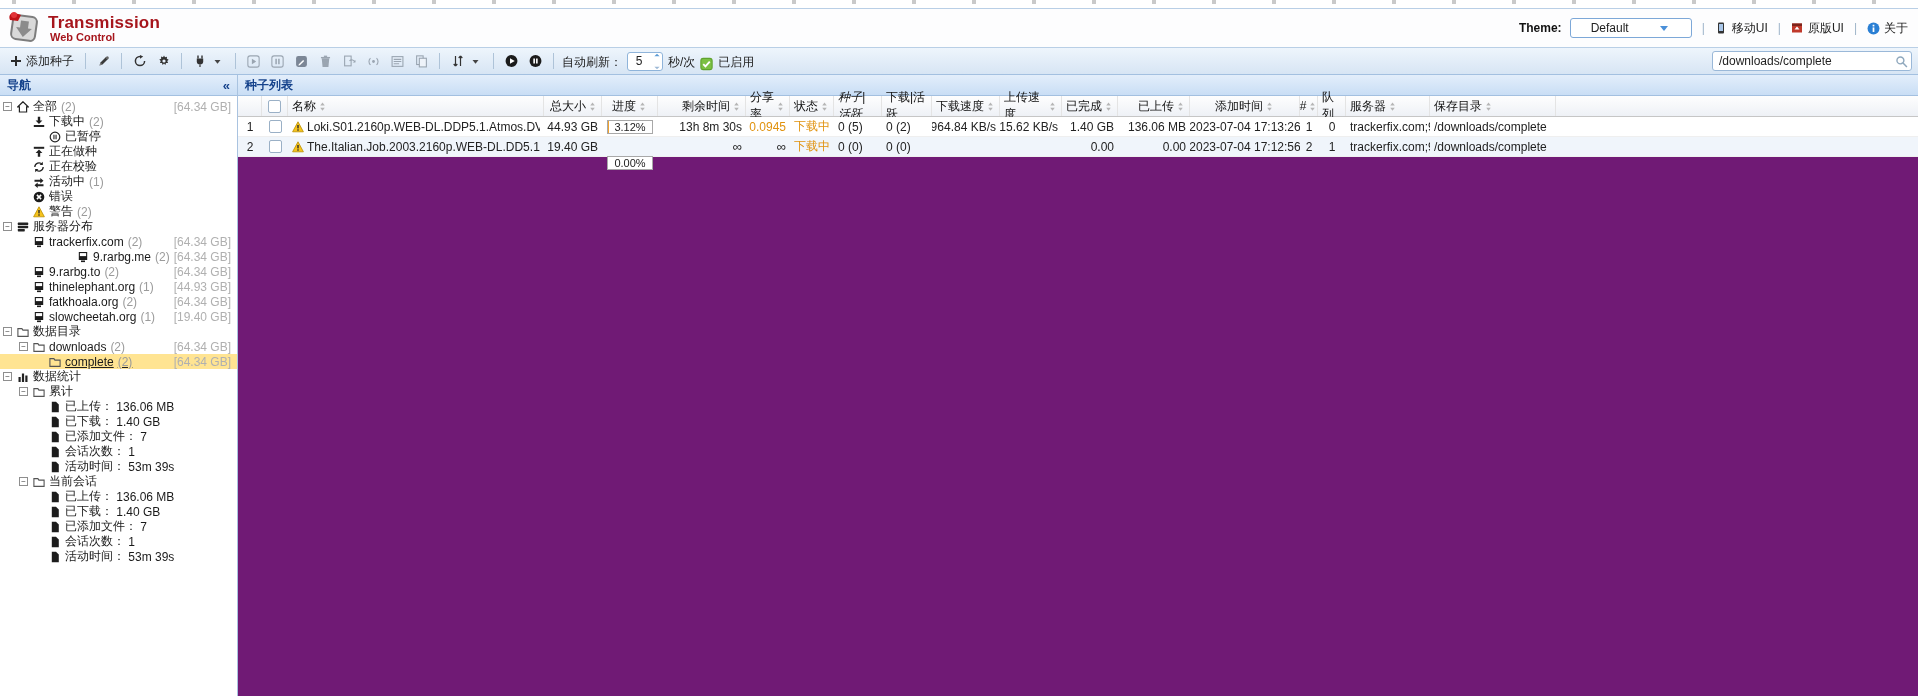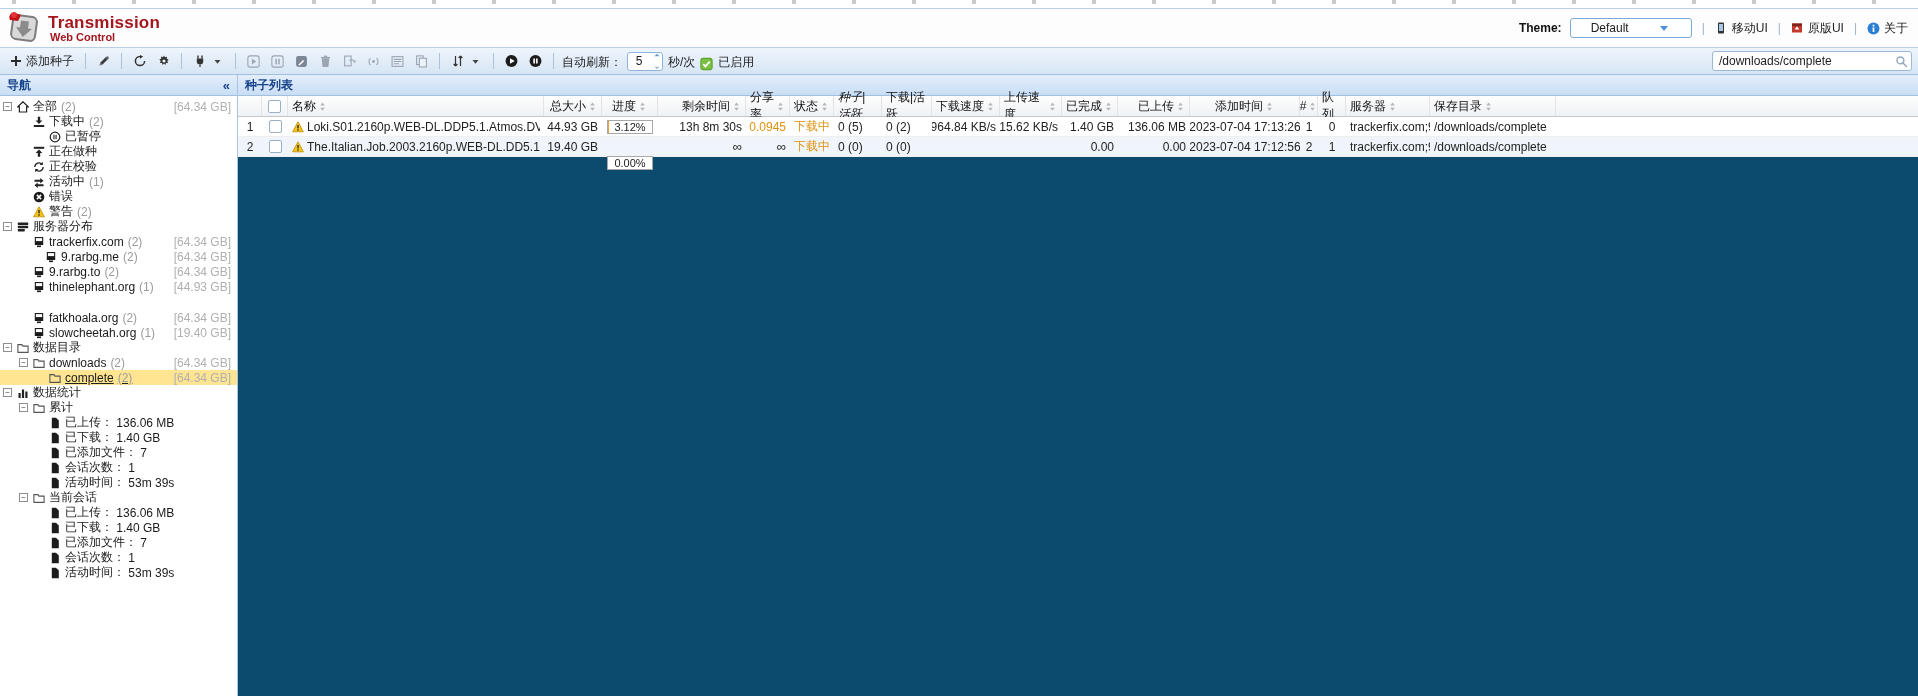--- a/index.html
+++ b/index.html
@@ -42,21 +42,21 @@
   .search-input { width:200px; height:20px; border:1px solid #9ab8d8; border-radius:3px; padding:0 20px 0 6px;
     font-family:inherit; font-size:12px; color:#222; outline:none; background:#fff; }
   .search-mag { position:absolute; right:4px; top:4px; }
 
   
   .main { display:flex; height:621px; }
   .sidebar { width:238px; border-right:1px solid #a9c3e0; display:flex; flex-direction:column; background:#fff; }
   .panel-header { height:21px; background:linear-gradient(#e3eefb,#c9def5); border-bottom:1px solid #a3c0e0;
     display:flex; align-items:center; padding:0 7px; color:#15428b; font-weight:bold; }
   .panel-header .collapse { margin-left:auto; font-size:13px; color:#15428b; font-weight:bold; }
-  .content { flex:1; display:flex; flex-direction:column; background:#0c4a6e; overflow:hidden; }
+  .content { flex:1; display:flex; flex-direction:column; background:#701a75; overflow:hidden; }
 
   
   .tree { padding-top:3px; overflow:hidden; }
   .trow { height:15px; display:flex; align-items:center; white-space:nowrap; position:relative; }
   .trow.sel { background:#ffe492; }
   .exp { width:9px; height:9px; border:1px solid #8e8e8e; background:#fff; font-size:8px; line-height:7px;
     text-align:center; color:#444; margin-right:4px; flex:0 0 auto; }
   .exp-sp { width:13px; flex:0 0 auto; }
   .trow .ic { margin-right:4px; flex:0 0 auto; }
   .tlabel { color:#1a1a1a; }
@@ -450,21 +450,21 @@
             <svg viewBox="0 0 12 12" width="12" height="12">
               <rect x="1.8" y="1" width="8.4" height="8" fill="#1c1c1c"></rect>
               <rect x="2.9" y="2.1" width="6.2" height="3" fill="#fff"></rect>
               <rect x="4" y="9.5" width="4" height="1.6" fill="#1c1c1c"></rect>
             </svg>
           </span>
           <span class="tlabel">trackerfix.com</span>
           <span class="tcount">(2)</span>
           <span class="tsize">[64.34 GB]</span>
         </div>
-        <div class="trow" style="padding-left: 31px;">
+        <div class="trow" style="padding-left: 31px; margin-left: 32px;">
           <span class="exp-sp"></span>
           <span class="ic">
             <svg viewBox="0 0 12 12" width="12" height="12">
               <rect x="1.8" y="1" width="8.4" height="8" fill="#1c1c1c"></rect>
               <rect x="2.9" y="2.1" width="6.2" height="3" fill="#fff"></rect>
               <rect x="4" y="9.5" width="4" height="1.6" fill="#1c1c1c"></rect>
             </svg>
           </span>
           <span class="tlabel">9.rarbg.me</span>
           <span class="tcount">(2)</span>
@@ -489,21 +489,21 @@
             <svg viewBox="0 0 12 12" width="12" height="12">
               <rect x="1.8" y="1" width="8.4" height="8" fill="#1c1c1c"></rect>
               <rect x="2.9" y="2.1" width="6.2" height="3" fill="#fff"></rect>
               <rect x="4" y="9.5" width="4" height="1.6" fill="#1c1c1c"></rect>
             </svg>
           </span>
           <span class="tlabel">thinelephant.org</span>
           <span class="tcount">(1)</span>
           <span class="tsize">[44.93 GB]</span>
         </div>
-        <div class="trow" style="padding-left: 19px; margin-top: 16px;">
+        <div class="trow" style="padding-left: 19px;">
           <span class="exp-sp"></span>
           <span class="ic">
             <svg viewBox="0 0 12 12" width="12" height="12">
               <rect x="1.8" y="1" width="8.4" height="8" fill="#1c1c1c"></rect>
               <rect x="2.9" y="2.1" width="6.2" height="3" fill="#fff"></rect>
               <rect x="4" y="9.5" width="4" height="1.6" fill="#1c1c1c"></rect>
             </svg>
           </span>
           <span class="tlabel">fatkhoala.org</span>
           <span class="tcount">(2)</span>

